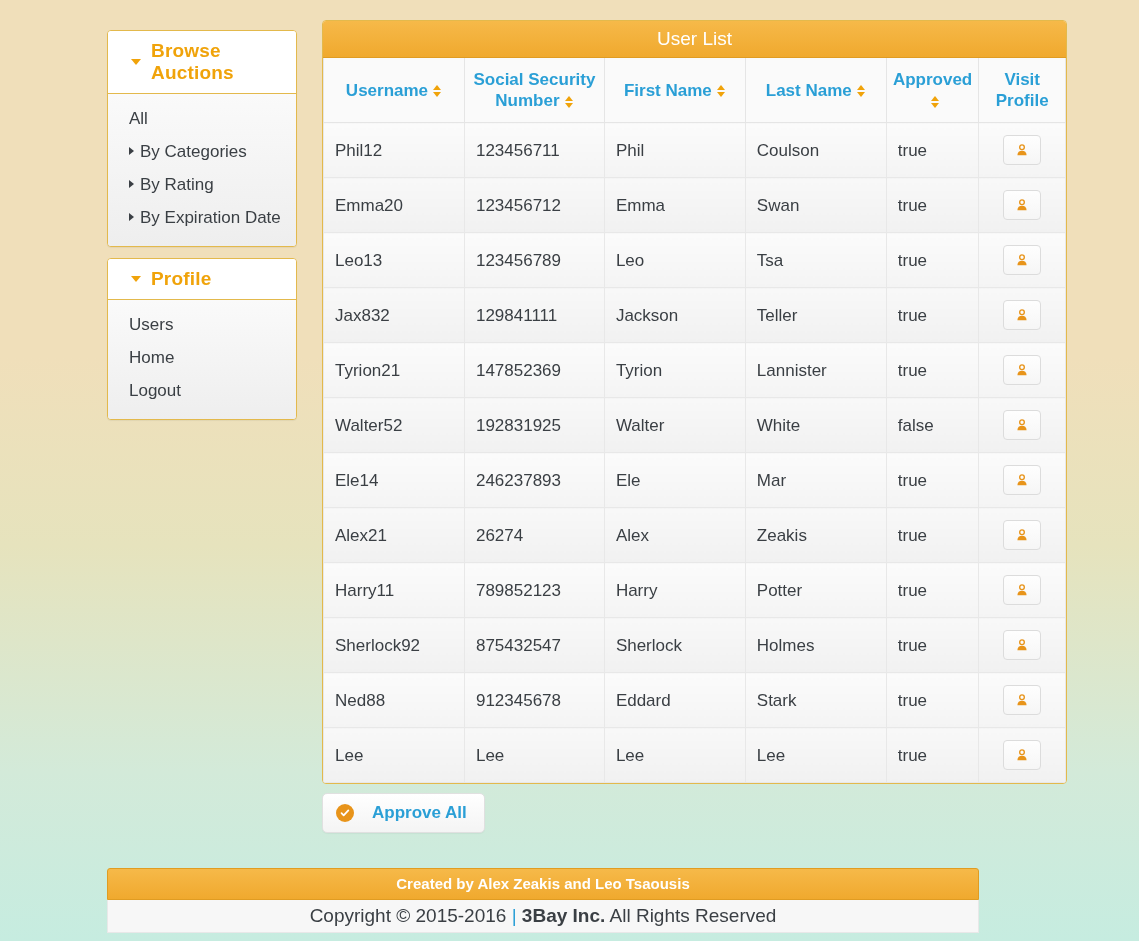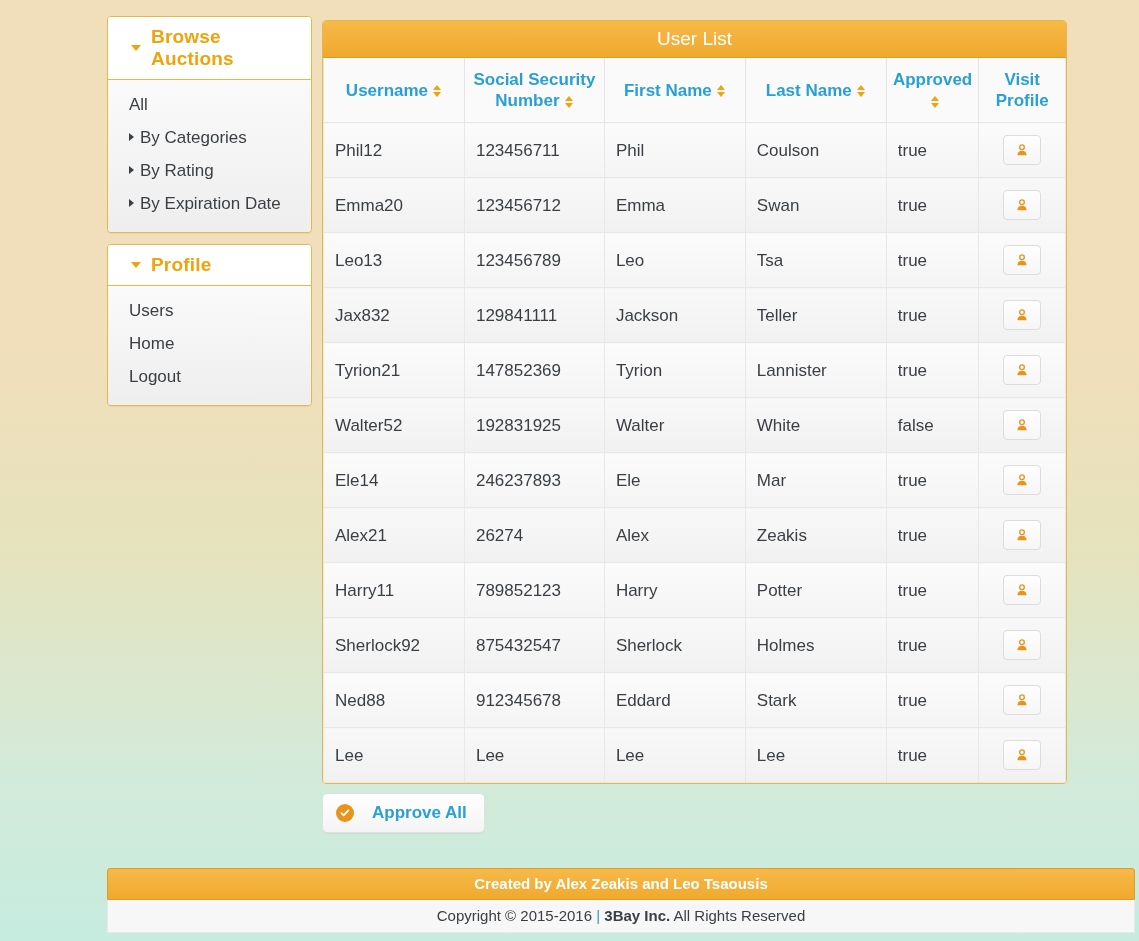--- a/index.html
+++ b/index.html
@@ -10,21 +10,21 @@
     width: 1139px;
     height: 941px;
     font-family: "Liberation Sans", sans-serif;
     background: linear-gradient(to bottom, #f0dfba 0%, #f0dfba 38%, #e6e3bd 58%, #d3ead9 82%, #c6ece0 100%);
     overflow: hidden;
     position: relative;
   }
 
   
   .page { position: relative; width: 1139px; height: 941px; }
-  .sidebar { position: absolute; left: 107px; top: 16px; width: 205px; }
+  .sidebar { position: absolute; left: 107px; top: 30px; width: 190px; }
   .content { position: absolute; left: 322px; top: 20px; width: 745px; }
 
   
   .panel {
     border: 1px solid #e3b94c;
     border-radius: 4px;
     background: #f7f7f7;
     box-shadow: 0 1px 1px rgba(0,0,0,.05);
     overflow: hidden;
     margin-bottom: 11px;
@@ -196,38 +196,38 @@
   .check-circle {
     width: 18px; height: 18px;
     border-radius: 50%;
     background: #e8941a;
     display: inline-flex;
     align-items: center;
     justify-content: center;
   }
 
   
-  .footer { position: absolute; left: 107px; top: 868px; width: 1028px; }
+  .footer { position: absolute; left: 107px; top: 868px; width: 872px; }
   .footer-top {
     background: linear-gradient(to bottom, #f6b949 0%, #f0a92e 100%);
     border: 1px solid #e09c22;
     border-radius: 3px 3px 0 0;
     color: #ffffff;
     font-weight: bold;
     font-size: 15px;
     line-height: 18px;
     text-align: center;
     padding: 6px 10px;
   }
   .footer-bottom {
     background: #f7f7f7;
     border: 1px solid #e8e8e8;
     border-top: none;
     text-align: center;
-    font-size: 15px;
+    font-size: 19px;
     line-height: 18px;
     color: #3a3f44;
     padding: 7px 10px;
   }
   .footer-bottom b { font-weight: bold; }
   .sep { color: #2a9fd6; }
 </style>
 </head>
 <body>
 

